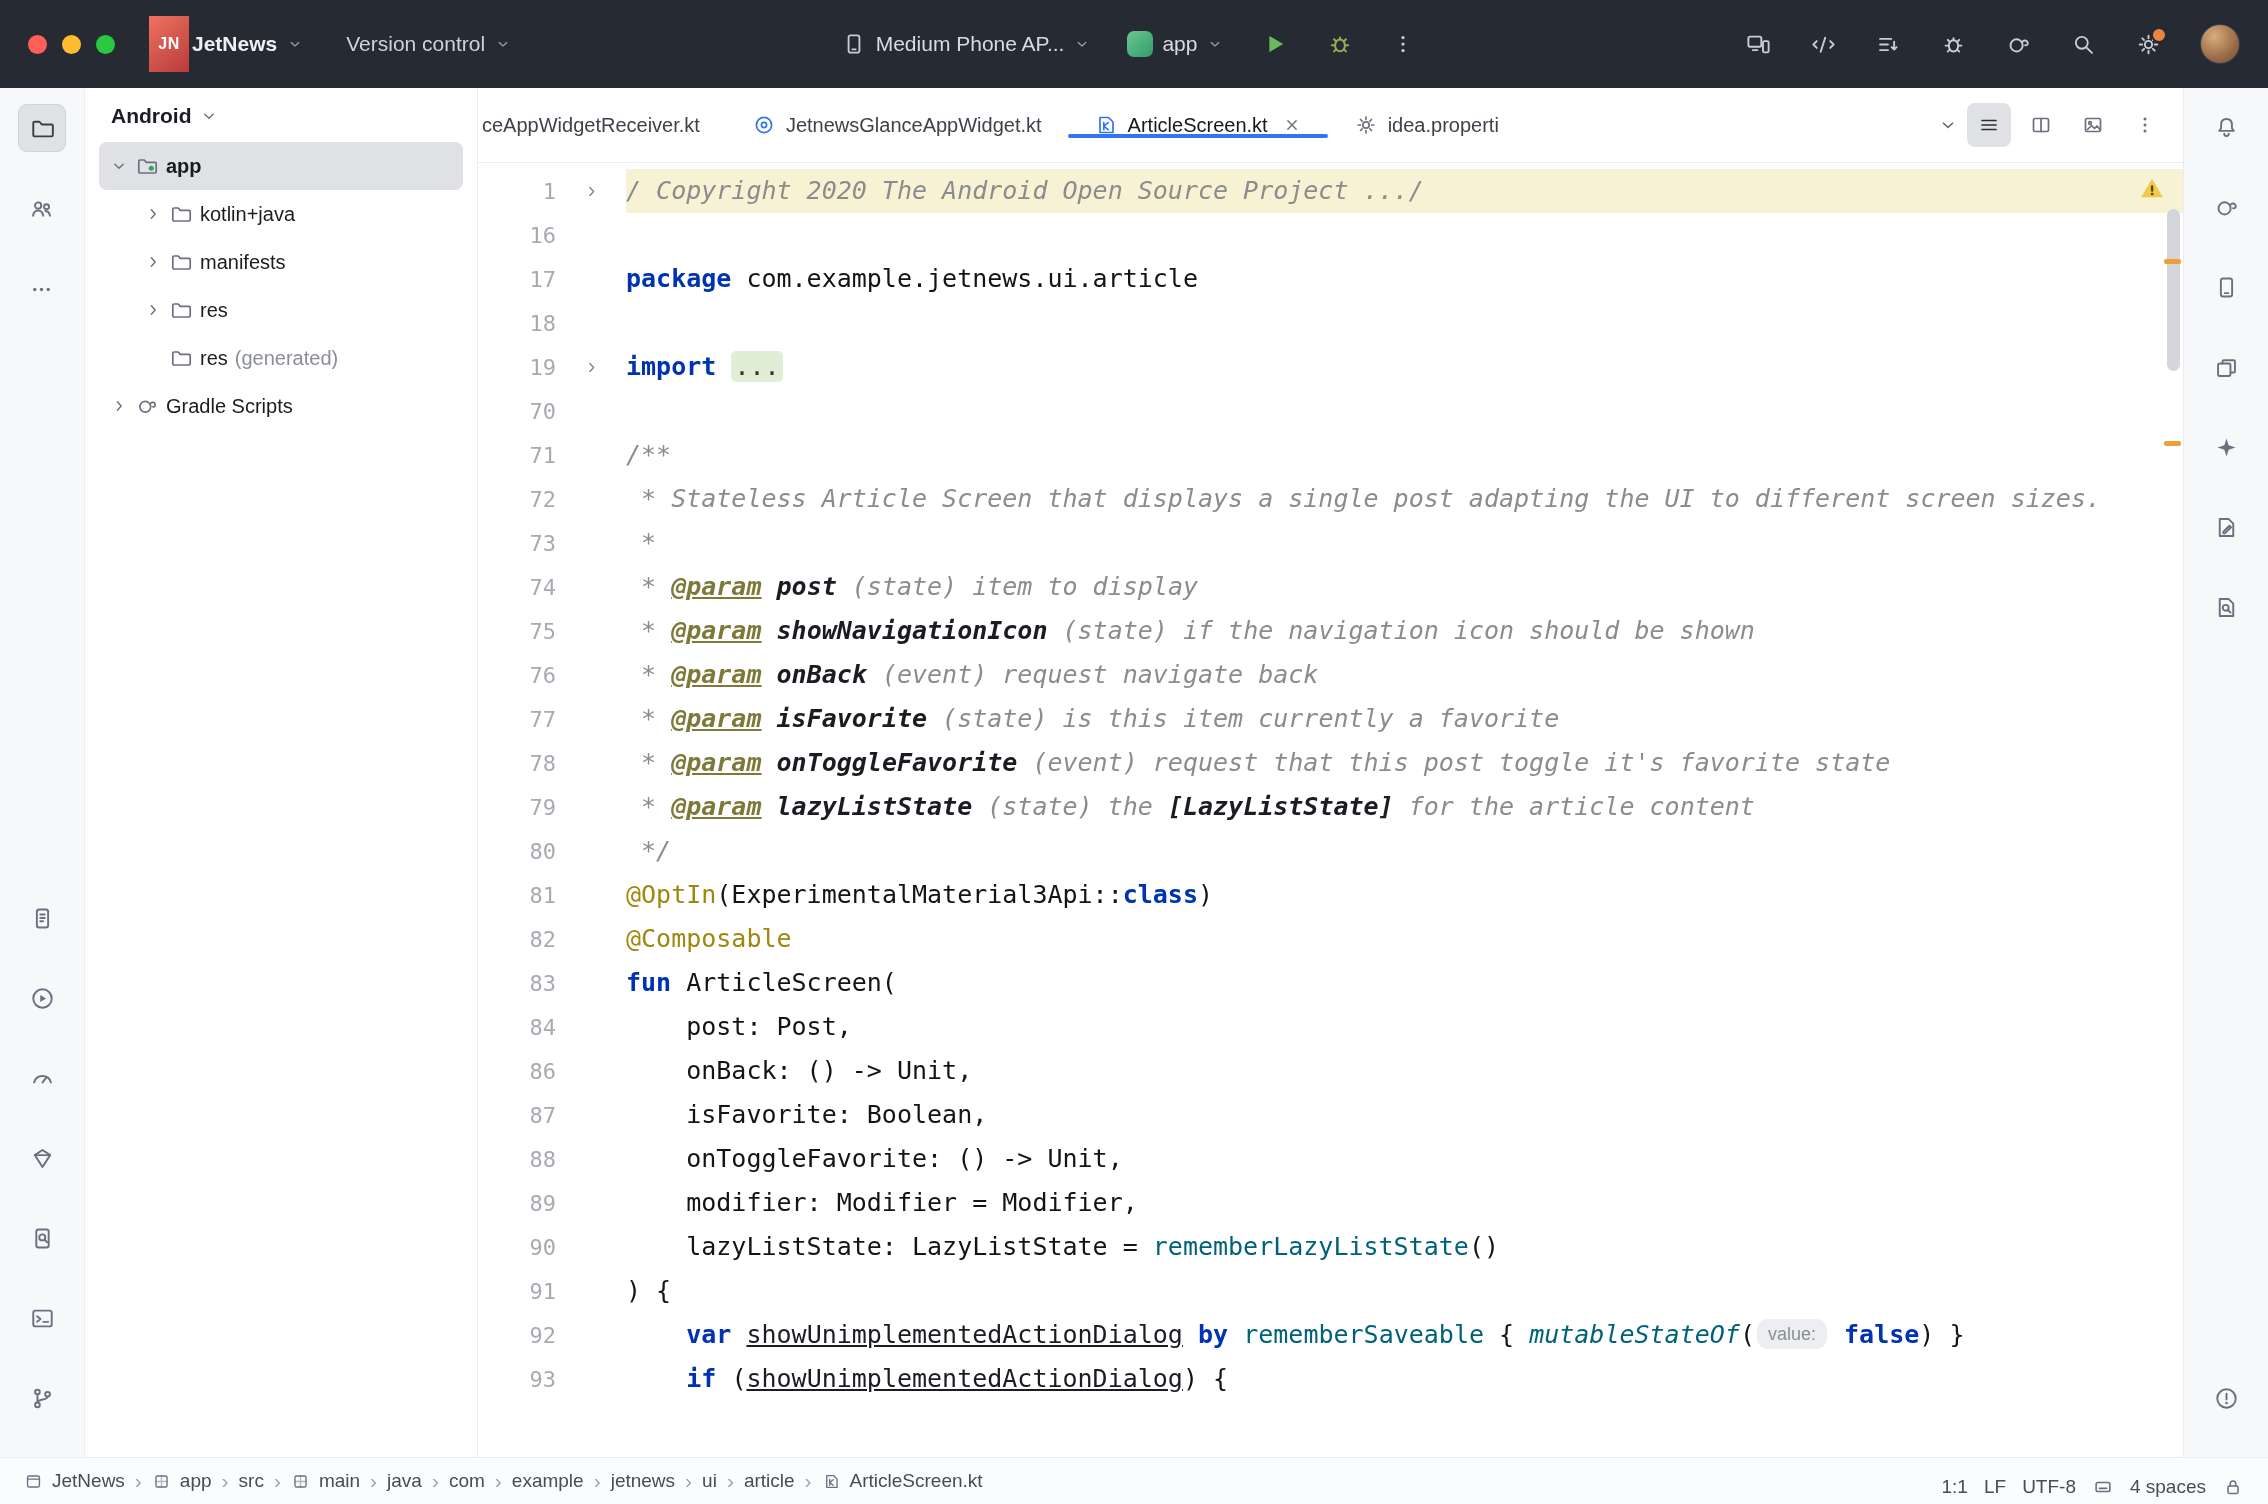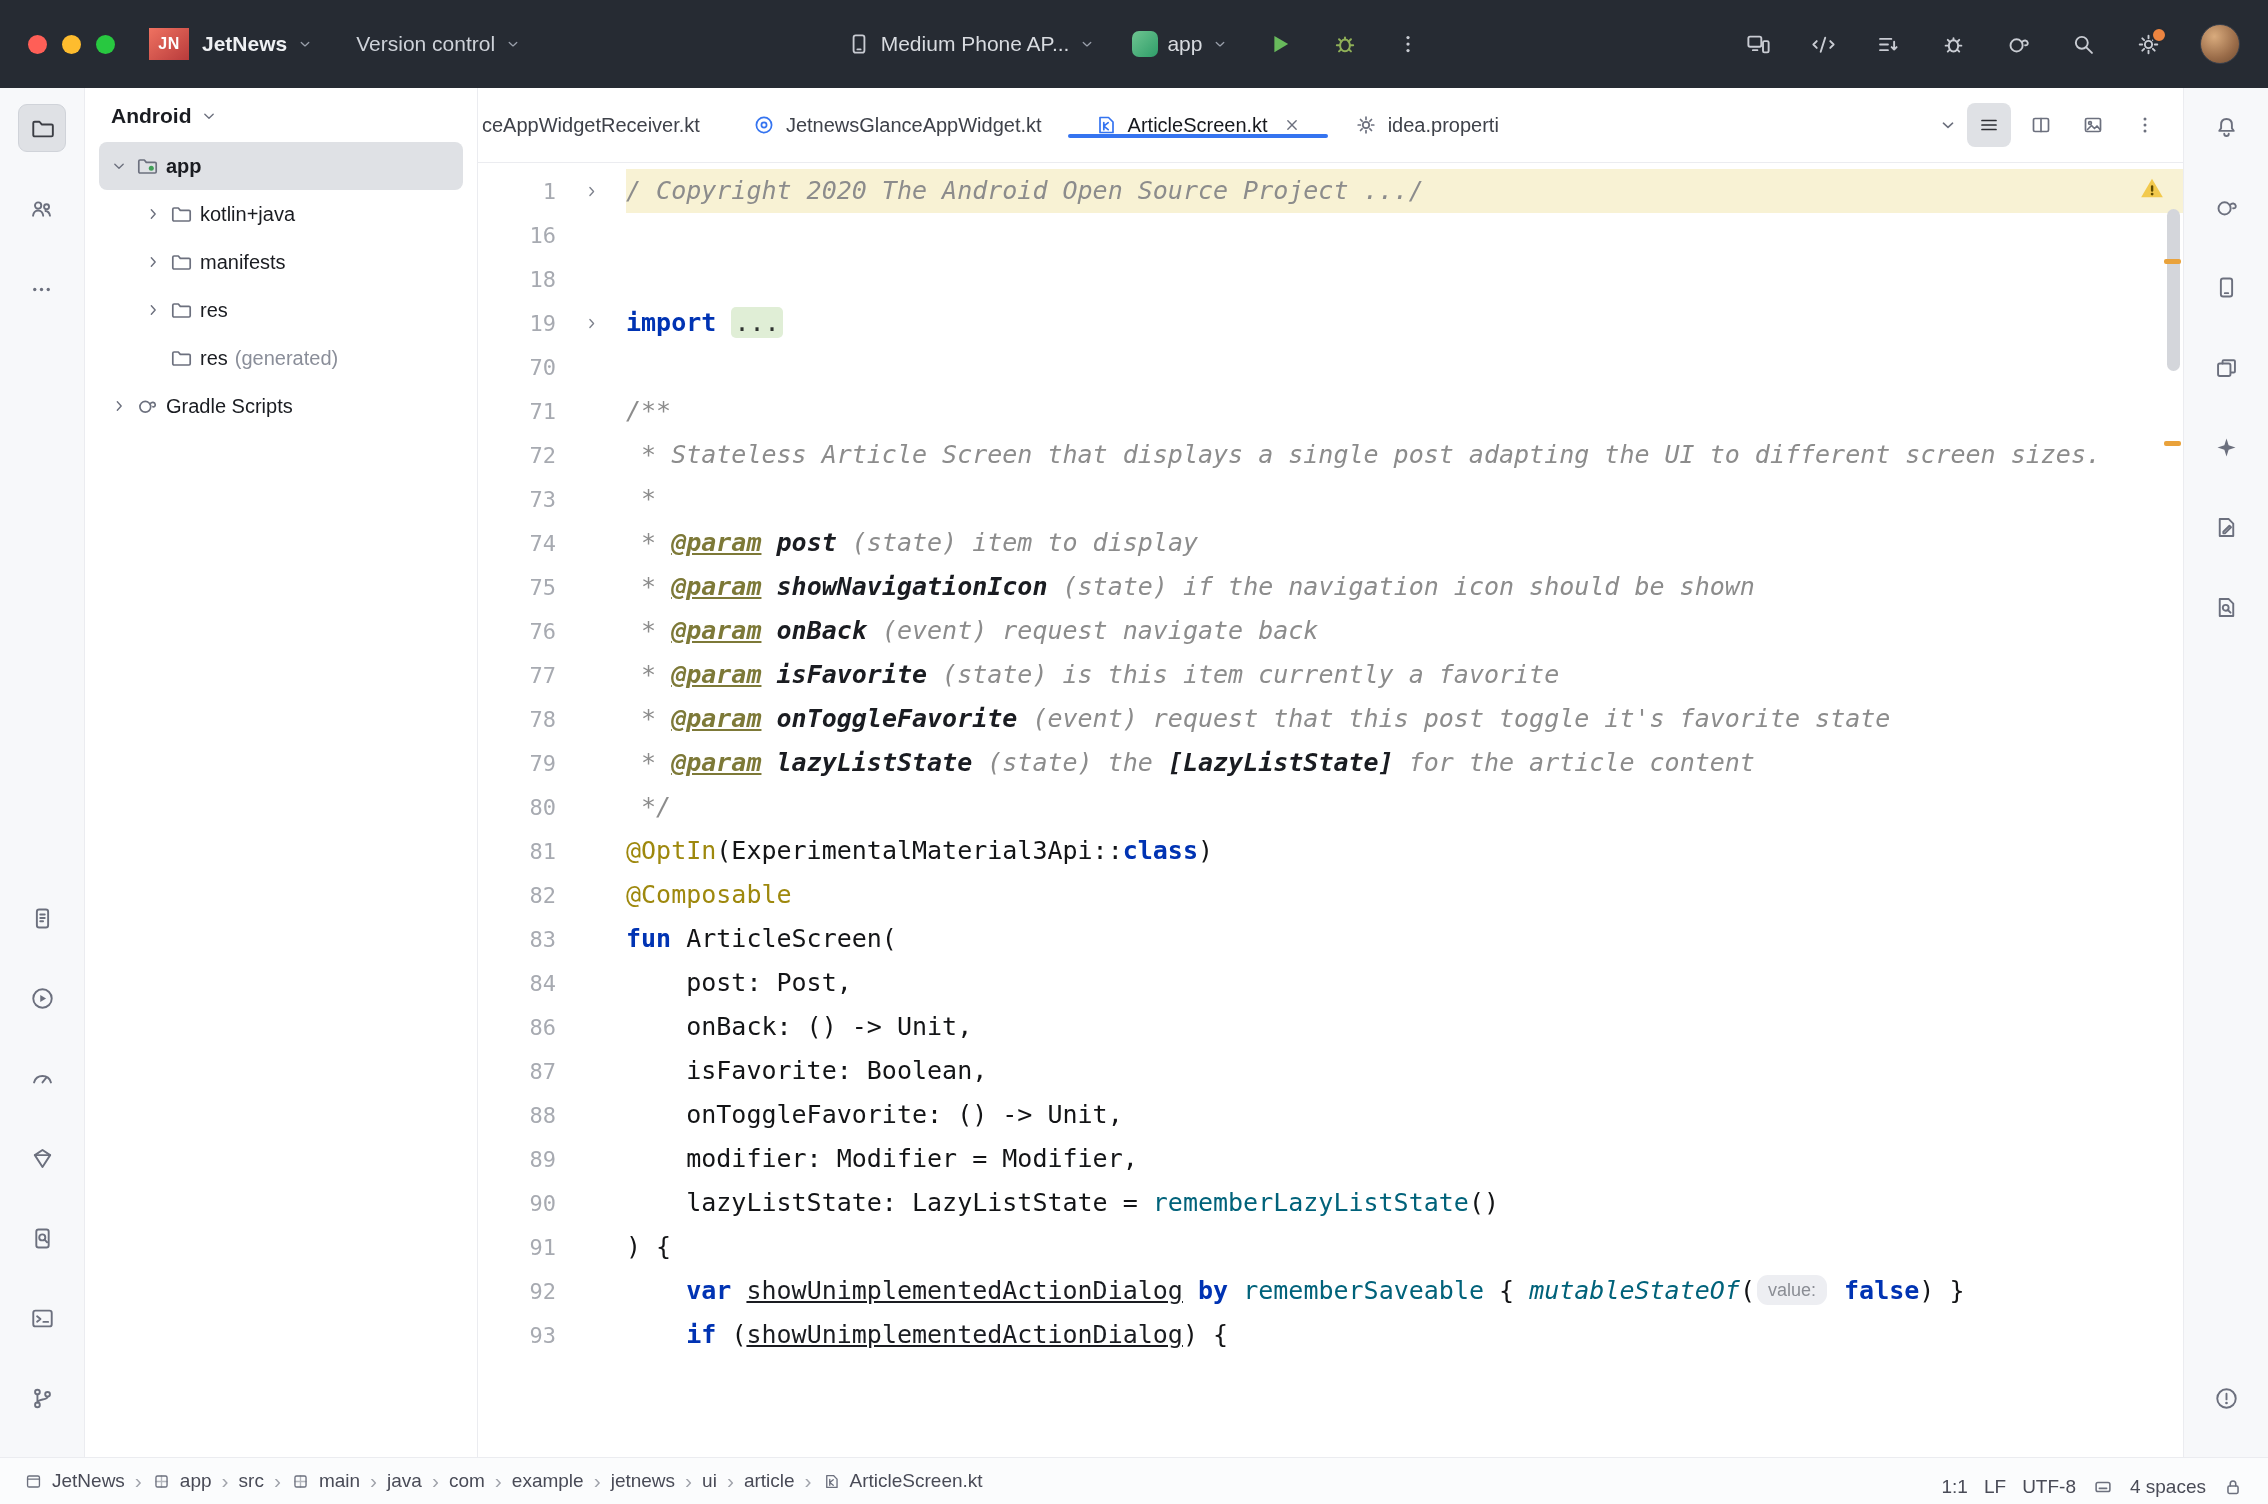--- a/index.html
+++ b/index.html
@@ -4,21 +4,21 @@
 <style>
   html,body{margin:0;padding:0;background:#fff;}
   body{width:2268px;height:1504px;overflow:hidden;font-family:"Liberation Sans",sans-serif;-webkit-font-smoothing:antialiased;}
   .app{width:2268px;height:1504px;display:flex;flex-direction:column;}
 
   
   .titlebar{height:88px;flex:none;background:#262b33;display:flex;align-items:center;padding:0 28px;}
   .traffic{display:flex;gap:15px;margin-right:34px;}
   .tl{width:19px;height:19px;border-radius:50%;}
   .tl.close{background:#ff5f57}.tl.min{background:#febc2e}.tl.zoom{background:#28c840}
-  .jn-logo{width:40px;height:32px;border-radius:0;background:linear-gradient(140deg,#ef7261,#b83b3b);color:#fff;font-weight:700;font-size:16px;display:flex;align-items:center;justify-content:center;letter-spacing:.5px;margin-right:13px;flex:none;}
+  .jn-logo{width:40px;height:56px;border-radius:0;background:linear-gradient(140deg,#ef7261,#b83b3b);color:#fff;font-weight:700;font-size:16px;display:flex;align-items:center;justify-content:center;letter-spacing:.5px;margin-right:3px;flex:none;}
   .tb-item{display:flex;align-items:center;gap:9px;color:#d8dbe0;font-size:21px;white-space:nowrap;}
   .project-name{font-weight:600;color:#eef0f3;}
   .tb-chev{color:#9aa0ab;display:flex;}
   .vcs{margin-left:42px;color:#ced2d9;}
   .sp{flex:1;}
   .center-group{display:flex;align-items:center;gap:36px;}
   .device-ic{color:#c9ccd3;display:flex;}
   .appcfg-icon{width:26px;height:26px;border-radius:7px;background:linear-gradient(135deg,#6ec591,#2f9d69);flex:none;}
   .play-btn{color:#68ba5c;display:flex;}
   .debug-btn{color:#8fb058;display:flex;}
@@ -489,20 +489,25 @@
                 </svg>
               </span>
               <pre><span class="tk-cmt">/ Copyright 2020 The Android Open Source Project .../</span></pre>
             </div>
             <div class="crow">
               <span class="ln">16</span>
               <span class="fc"></span>
               <pre></pre>
             </div>
             <div class="crow">
+              <span class="ln">17</span>
+              <span class="fc"></span>
+              <pre><span class="tk-kw">package</span><span class="tk-pln"> com.example.jetnews.ui.article</span></pre>
+            </div>
+            <div class="crow">
               <span class="ln">18</span>
               <span class="fc"></span>
               <pre></pre>
             </div>
             <div class="crow">
               <span class="ln">19</span>
               <span class="fc">
                 <svg viewBox="0 0 24 24" width="19" height="19" fill="none" stroke="currentColor" stroke-width="1.7" stroke-linecap="round" stroke-linejoin="round">
                   <path d="M10 7l4.6 5L10 17"></path>
                 </svg>

